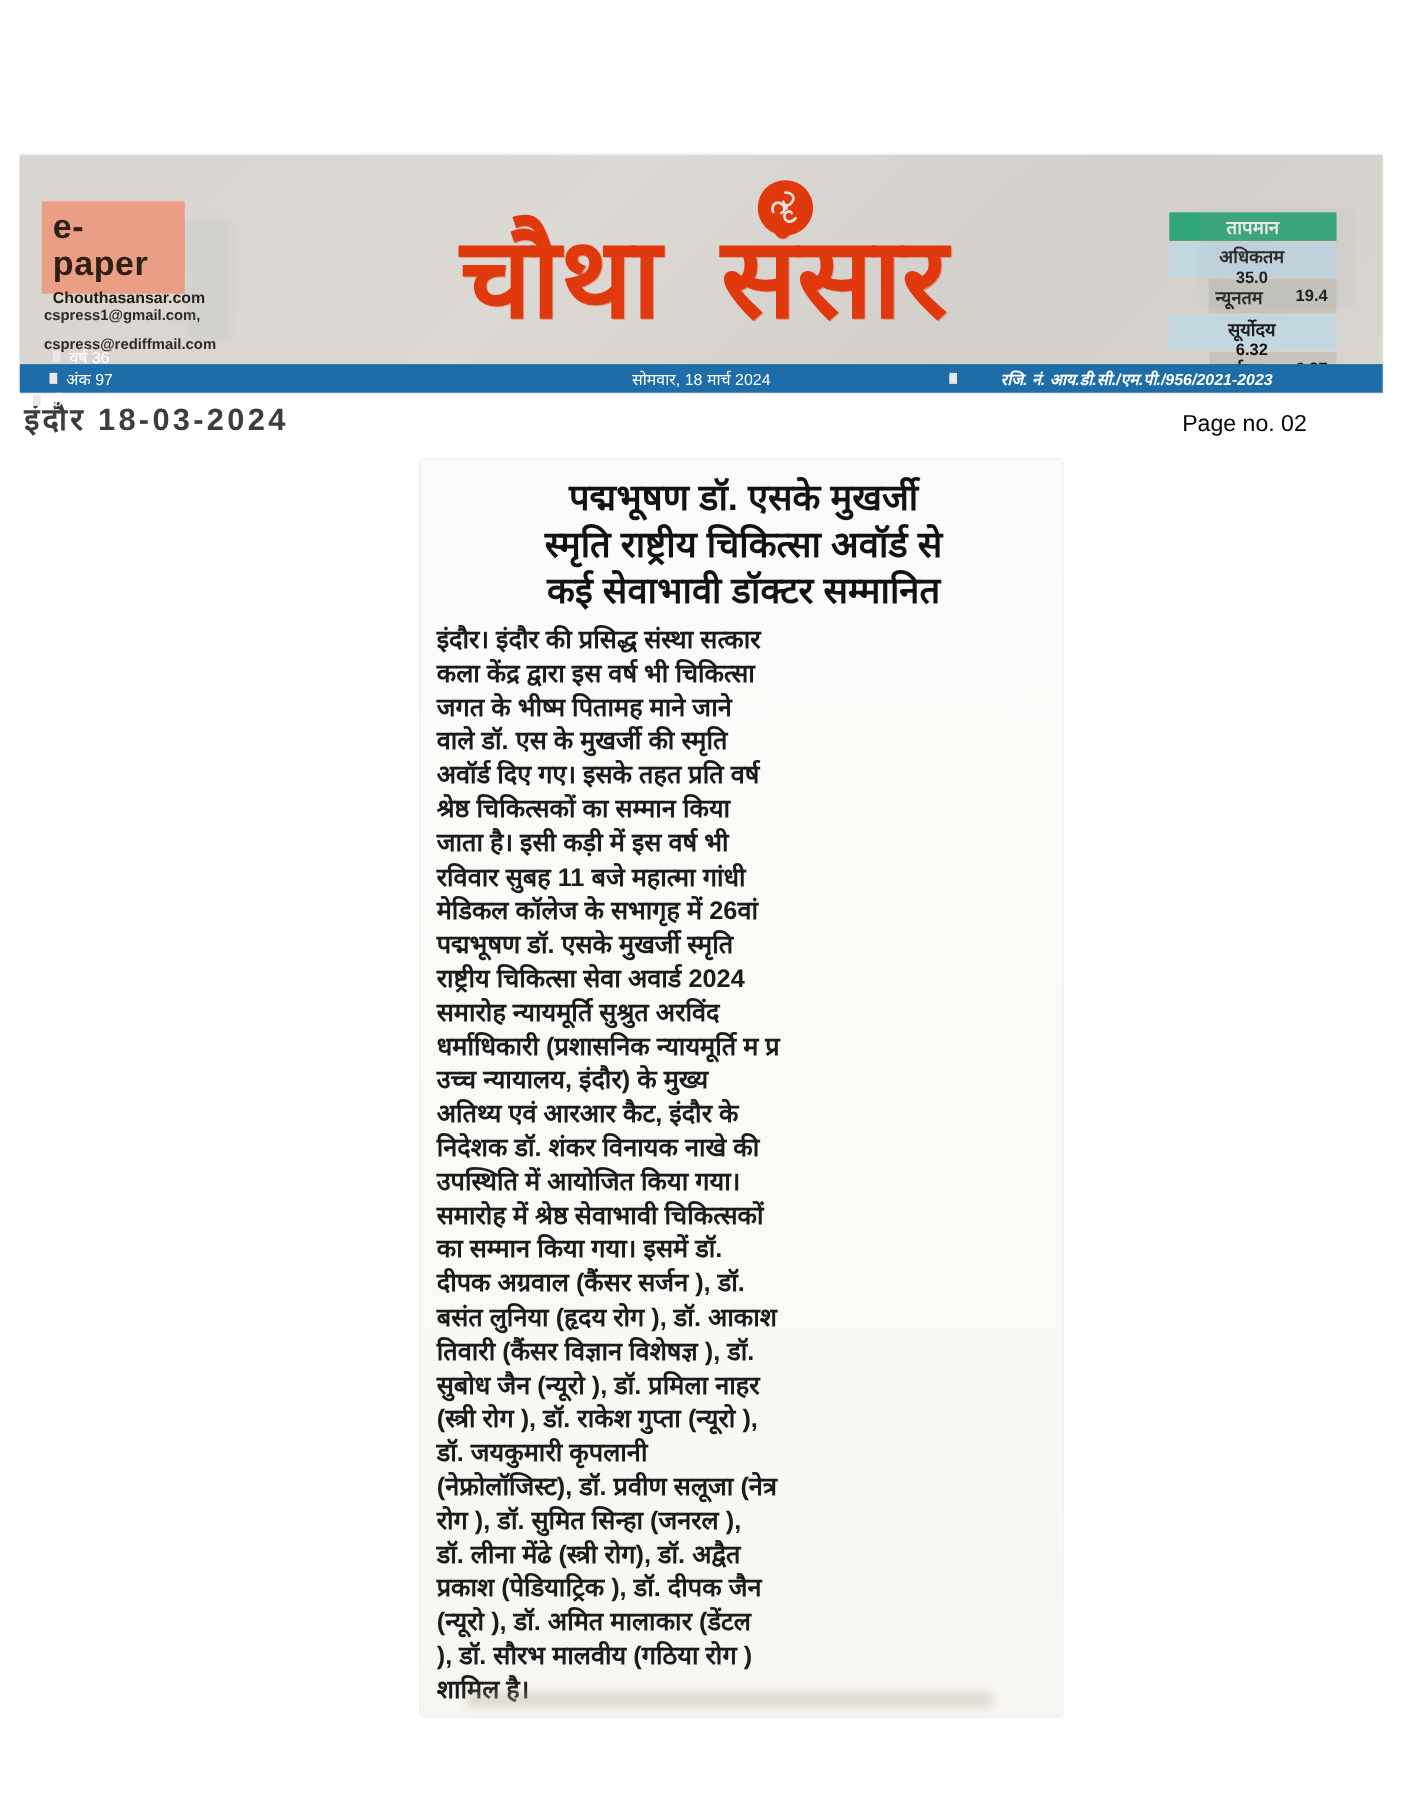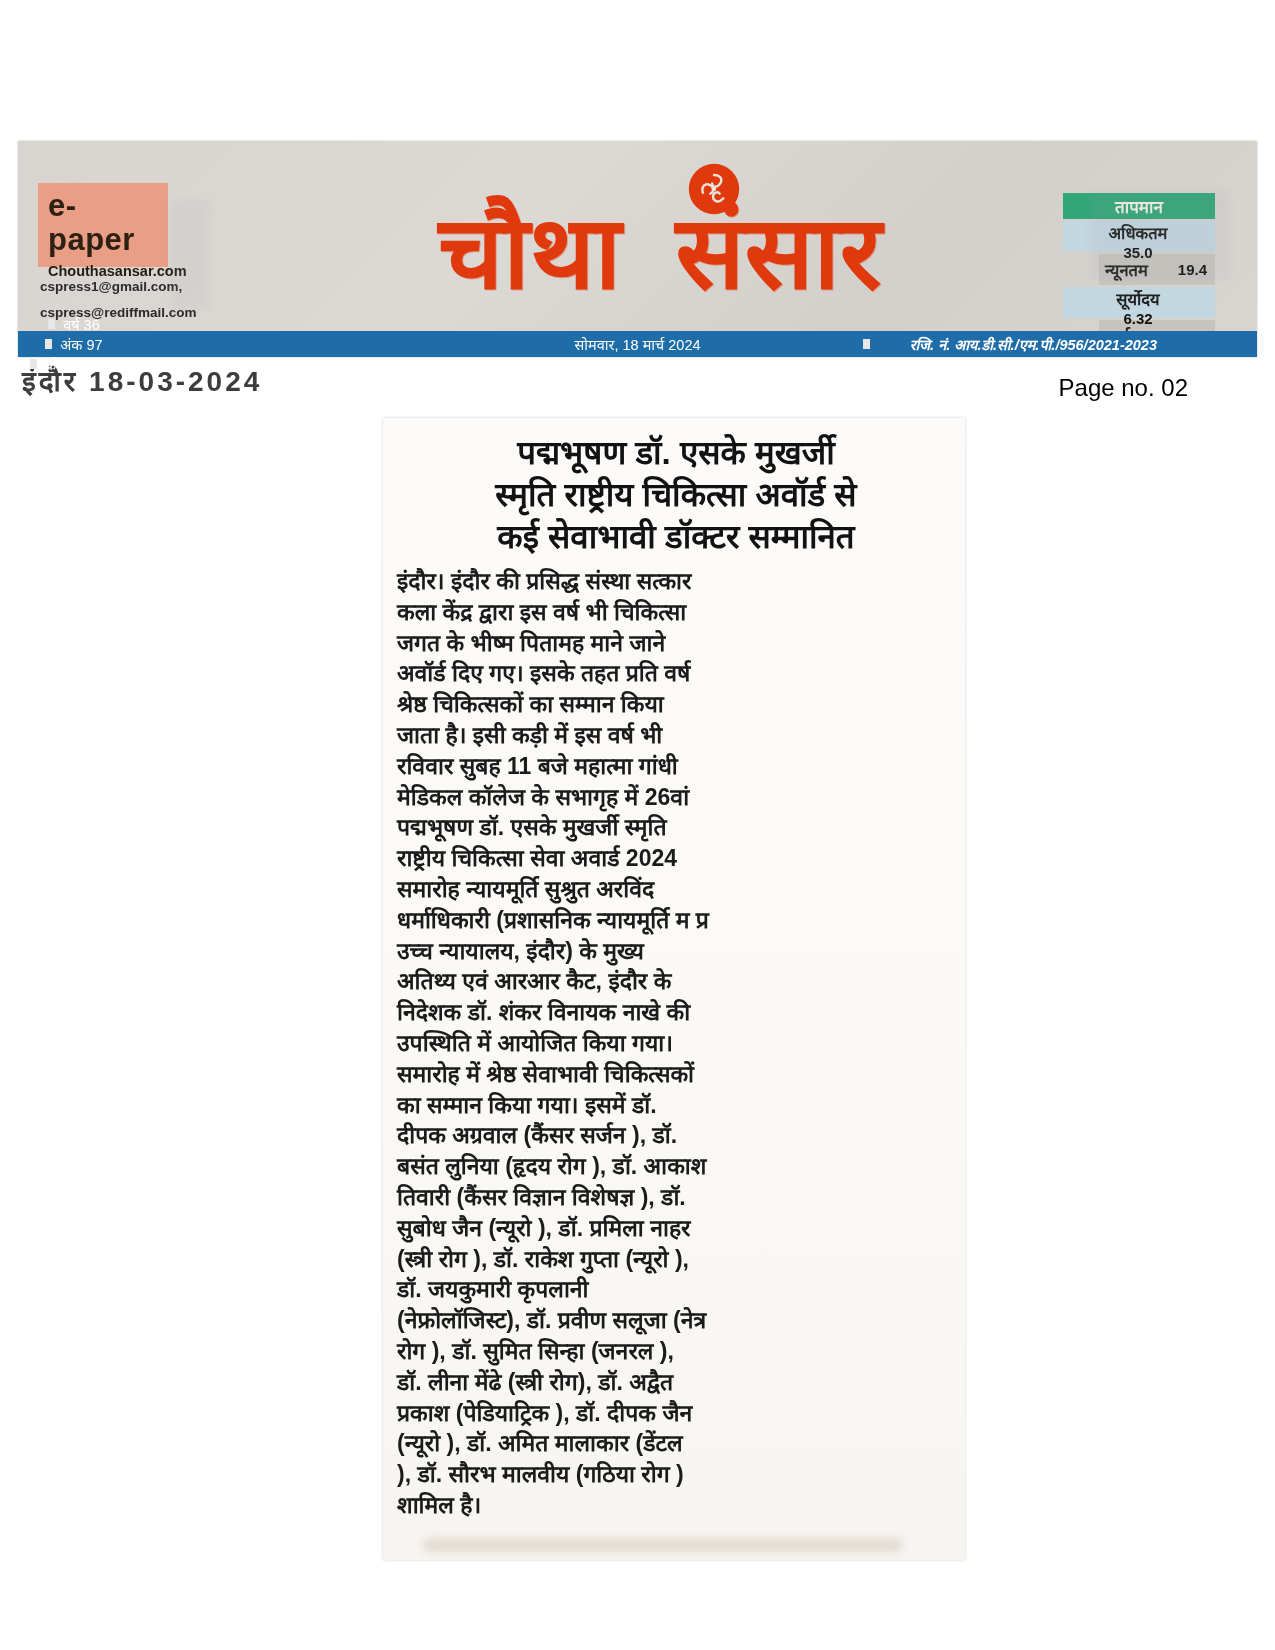--- a/index.html
+++ b/index.html
@@ -12,21 +12,21 @@
     box-shadow:0 0 2px rgba(0,0,0,.25);}
   .epaper-box{position:absolute;left:20px;top:42px;width:130px;height:84px;background:#e99e85;
     padding:6px 8px 4px 10px;box-sizing:border-box;}
   .epaper-label{font-size:31px;font-weight:bold;color:#2e2013;line-height:34px;letter-spacing:.5px;}
   .epaper-site{font-size:14.5px;font-weight:bold;color:#241a10;margin-top:6px;}
   .contact{position:absolute;left:22px;font-size:13.5px;font-weight:bold;color:#2b2b2b;}
   .email1{top:138px;}
   .email2{top:164px;}
   .phone{top:190px;border-bottom:0;}
 
-  .paper-title{position:absolute;left:242px;top:28px;width:800px;height:162px;
+  .paper-title{position:absolute;left:222px;top:28px;width:800px;height:162px;
     line-height:168px;text-align:center;font-size:102px;font-weight:bold;color:#e0390e;
     word-spacing:26px;white-space:nowrap;text-shadow:1px 1px 0 rgba(224,57,14,.35);}
   .ornament{position:absolute;left:668px;top:20px;width:56px;height:56px;}
 
   
   .weather{position:absolute;left:1045px;top:35px;width:152px;font-weight:bold;}
   .weather-header{background:#31a678;color:#f2efe9;text-align:center;font-size:17px;
     height:26px;line-height:30px;margin-top:17px;}
   .weather-row{display:flex;justify-content:space-between;align-items:center;height:31px;
     padding:0 8px 0 6px;font-size:16.5px;color:#1f1f1f;margin-top:2px;}
@@ -40,21 +40,21 @@
   .infobar .left{display:flex;align-items:center;padding-left:12px;white-space:nowrap;flex-direction:column;}
   .infobar .item{display:flex;align-items:center;margin-right:14px;}
   .sq{display:inline-block;width:7px;height:10px;background:#e8e8e8;margin-right:8px;}
   .infobar .center{position:absolute;left:0;width:100%;text-align:center;pointer-events:none;}
   .infobar .right{margin-left:auto;padding-right:100px;display:flex;align-items:center;
     font-style:italic;font-weight:bold;font-size:14.5px;white-space:nowrap;gap:32px;}
 
   
   .dateline{position:absolute;left:22px;top:361px;font-size:28px;font-weight:bold;
     color:#3d3d3d;letter-spacing:3px;}
-  .pageno{position:absolute;right:87px;top:374px;font-size:24px;color:#000;}
+  .pageno{position:absolute;right:87px;top:374px;font-size:21px;color:#000;}
 
   
   .article{position:absolute;left:383px;top:418px;width:582px;height:1142px;
     background:linear-gradient(180deg,#fcfbf9 0%,#faf9f6 60%,#f7f5f1 100%);
     box-shadow:0 0 3px rgba(0,0,0,.18);box-sizing:border-box;padding:14px 10px 0 14px;}
   .headline{text-align:center;font-size:33px;line-height:42px;font-weight:bold;color:#121212;}
   .bodytext{margin-top:8px;font-size:23px;line-height:30.8px;font-weight:600;color:#1b1b1b;}
   .smudge{position:absolute;left:40px;bottom:8px;width:480px;height:14px;
     background:#b8a995;opacity:.35;filter:blur(4px);border-radius:8px;}
   .artifact{position:absolute;background:#9aa0a6;opacity:.10;filter:blur(3px);}
@@ -136,20 +136,21 @@
   <div class="article">
     <div class="headline">
         <div>पद्मभूषण डॉ. एसके मुखर्जी</div>
         <div>स्मृति राष्ट्रीय चिकित्सा अवॉर्ड से</div>
         <div>कई सेवाभावी डॉक्टर सम्मानित</div>
       </div>
     <div class="bodytext">
         <div>इंदौर। इंदौर की प्रसिद्ध संस्था सत्कार</div>
         <div>कला केंद्र द्वारा इस वर्ष भी चिकित्सा</div>
         <div>जगत के भीष्म पितामह माने जाने</div>
+        <div>वाले डॉ. एस के मुखर्जी की स्मृति</div>
         <div>अवॉर्ड दिए गए। इसके तहत प्रति वर्ष</div>
         <div>श्रेष्ठ चिकित्सकों का सम्मान किया</div>
         <div>जाता है। इसी कड़ी में इस वर्ष भी</div>
         <div>रविवार सुबह 11 बजे महात्मा गांधी</div>
         <div>मेडिकल कॉलेज के सभागृह में 26वां</div>
         <div>पद्मभूषण डॉ. एसके मुखर्जी स्मृति</div>
         <div>राष्ट्रीय चिकित्सा सेवा अवार्ड 2024</div>
         <div>समारोह न्यायमूर्ति सुश्रुत अरविंद</div>
         <div>धर्माधिकारी (प्रशासनिक न्यायमूर्ति म प्र</div>
         <div>उच्च न्यायालय, इंदौर) के मुख्य</div>

